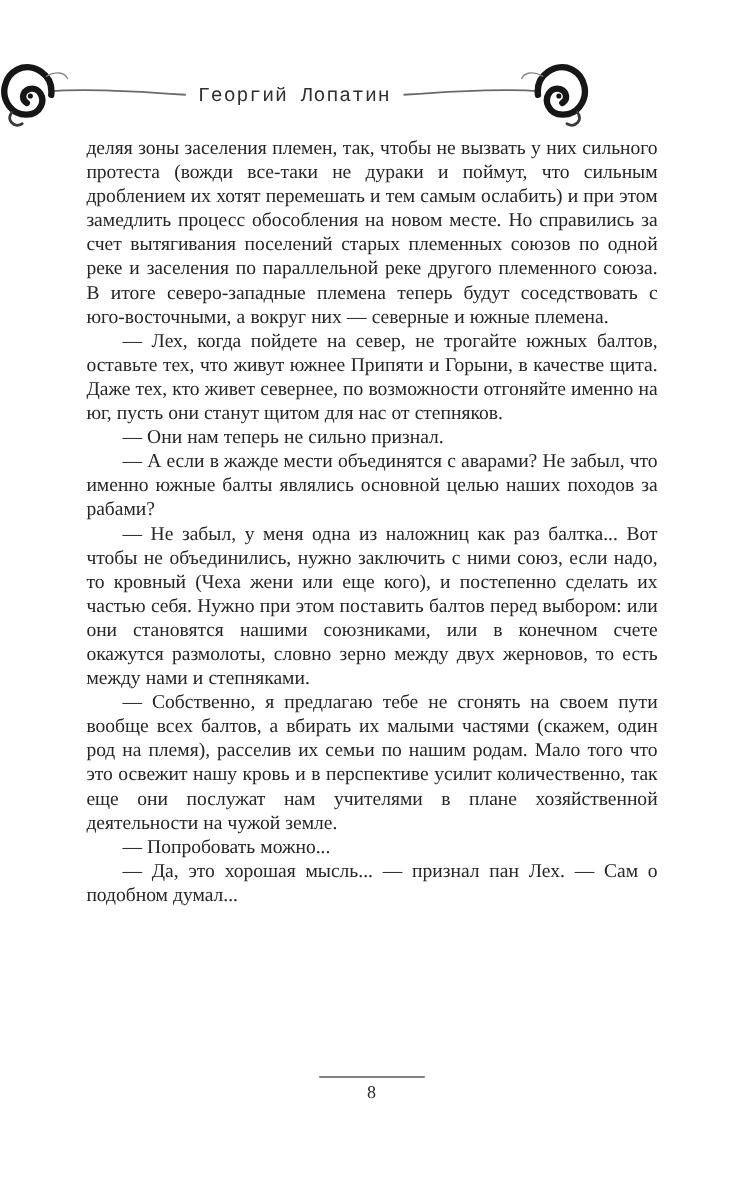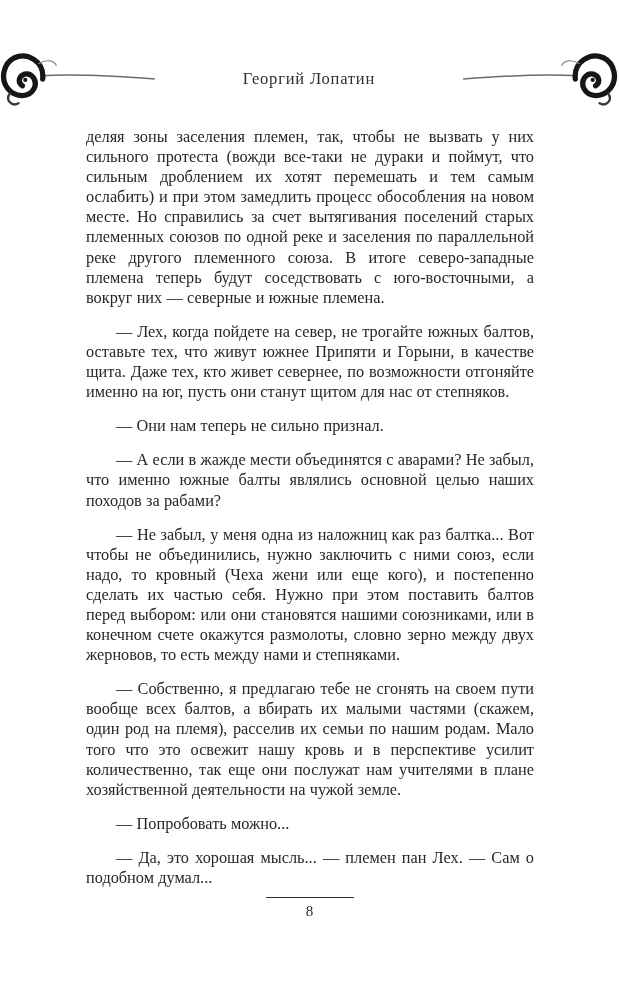--- a/index.html
+++ b/index.html
@@ -22,22 +22,23 @@
   }
   
   .page-header {
     position: absolute;
     top: 48px;
     left: 0;
     width: 618px;
     height: 62px;
     display: flex;
     align-items: center;
-    justify-content: space-between;
+    justify-content: flex-start;
     gap: 6px;
+    font-family: Liberation Mono, monospace;
   }
   .ornament {
     width: 155px;
     height: 58px;
     flex: 0 0 auto;
   }
   .ornament.right {
     transform: scaleX(-1);
   }
   .author {
@@ -48,21 +49,21 @@
     padding: 0 4px;
   }
   
   .body-text {
     position: absolute;
     top: 113px;
     left: 72px;
     width: 476px;
   }
   .body-text p {
-    margin: 14px;
+    margin: 0;
     font-size: 16.3px;
     line-height: 20.1px;
     text-align: justify;
     text-indent: 30px;
     hyphens: auto;
     -webkit-hyphens: auto;
     word-spacing: 0.2px;
   }
   .body-text p:first-child {
     text-indent: 0;
@@ -114,21 +115,21 @@
   </header>
 
   <main class="body-text" lang="ru">
     <p>деляя зоны заселения племен, так, чтобы не вызвать у них сильного протеста (вожди все-таки не дураки и поймут, что сильным дроблением их хотят перемешать и тем самым ослабить) и при этом замедлить процесс обособления на новом месте. Но справились за счет вытягивания поселений старых племенных союзов по одной реке и заселения по параллельной реке другого племенного союза. В итоге северо-западные племена теперь будут соседствовать с юго-восточными, а вокруг них — северные и южные племена.</p>
     <p>— Лех, когда пойдете на север, не трогайте южных балтов, оставьте тех, что живут южнее Припяти и Горыни, в качестве щита. Даже тех, кто живет севернее, по возможности отгоняйте именно на юг, пусть они станут щитом для нас от степняков.</p>
     <p>— Они нам теперь не сильно признал.</p>
     <p>— А если в жажде мести объединятся с аварами? Не забыл, что именно южные балты являлись основной целью наших походов за рабами?</p>
     <p>— Не забыл, у меня одна из наложниц как раз балтка... Вот чтобы не объединились, нужно заключить с ними союз, если надо, то кровный (Чеха жени или еще кого), и постепенно сделать их частью себя. Нужно при этом поставить балтов перед выбором: или они становятся нашими союзниками, или в конечном счете окажутся размолоты, словно зерно между двух жерновов, то есть между нами и степняками.</p>
     <p>— Собственно, я предлагаю тебе не сгонять на своем пути вообще всех балтов, а вбирать их малыми частями (скажем, один род на племя), расселив их семьи по нашим родам. Мало того что это освежит нашу кровь и в перспективе усилит количественно, так еще они послужат нам учителями в плане хозяйственной деятельности на чужой земле.</p>
     <p>— Попробовать можно...</p>
-    <p>— Да, это хорошая мысль... — племен пан Лех. — Сам о подобном думал...</p>
+    <p>— Да, это хорошая мысль... — признал пан Лех. — Сам о подобном думал...</p>
   </main>
 
   <footer class="page-footer">
     <div class="footer-rule"></div>
     <span class="page-number">8</span>
   </footer>
 
 </div>
 
 </body></html>

